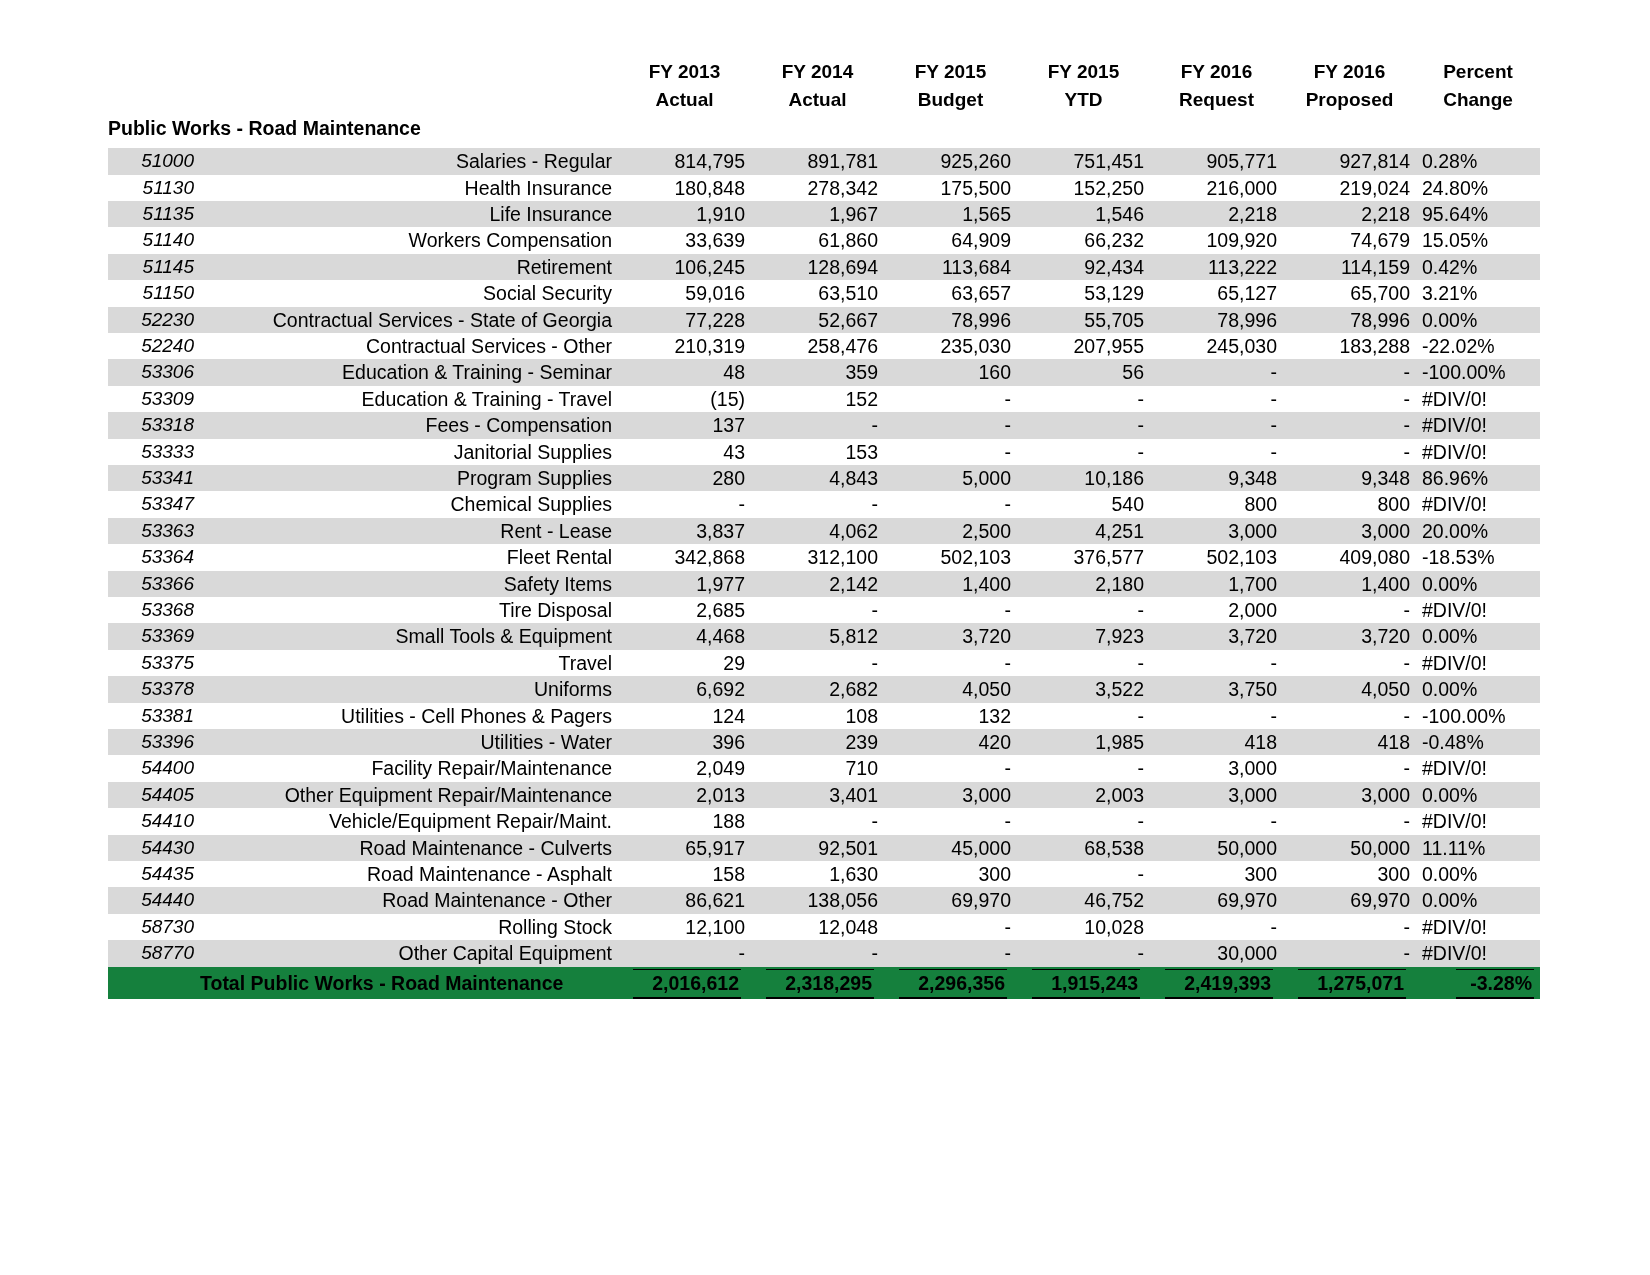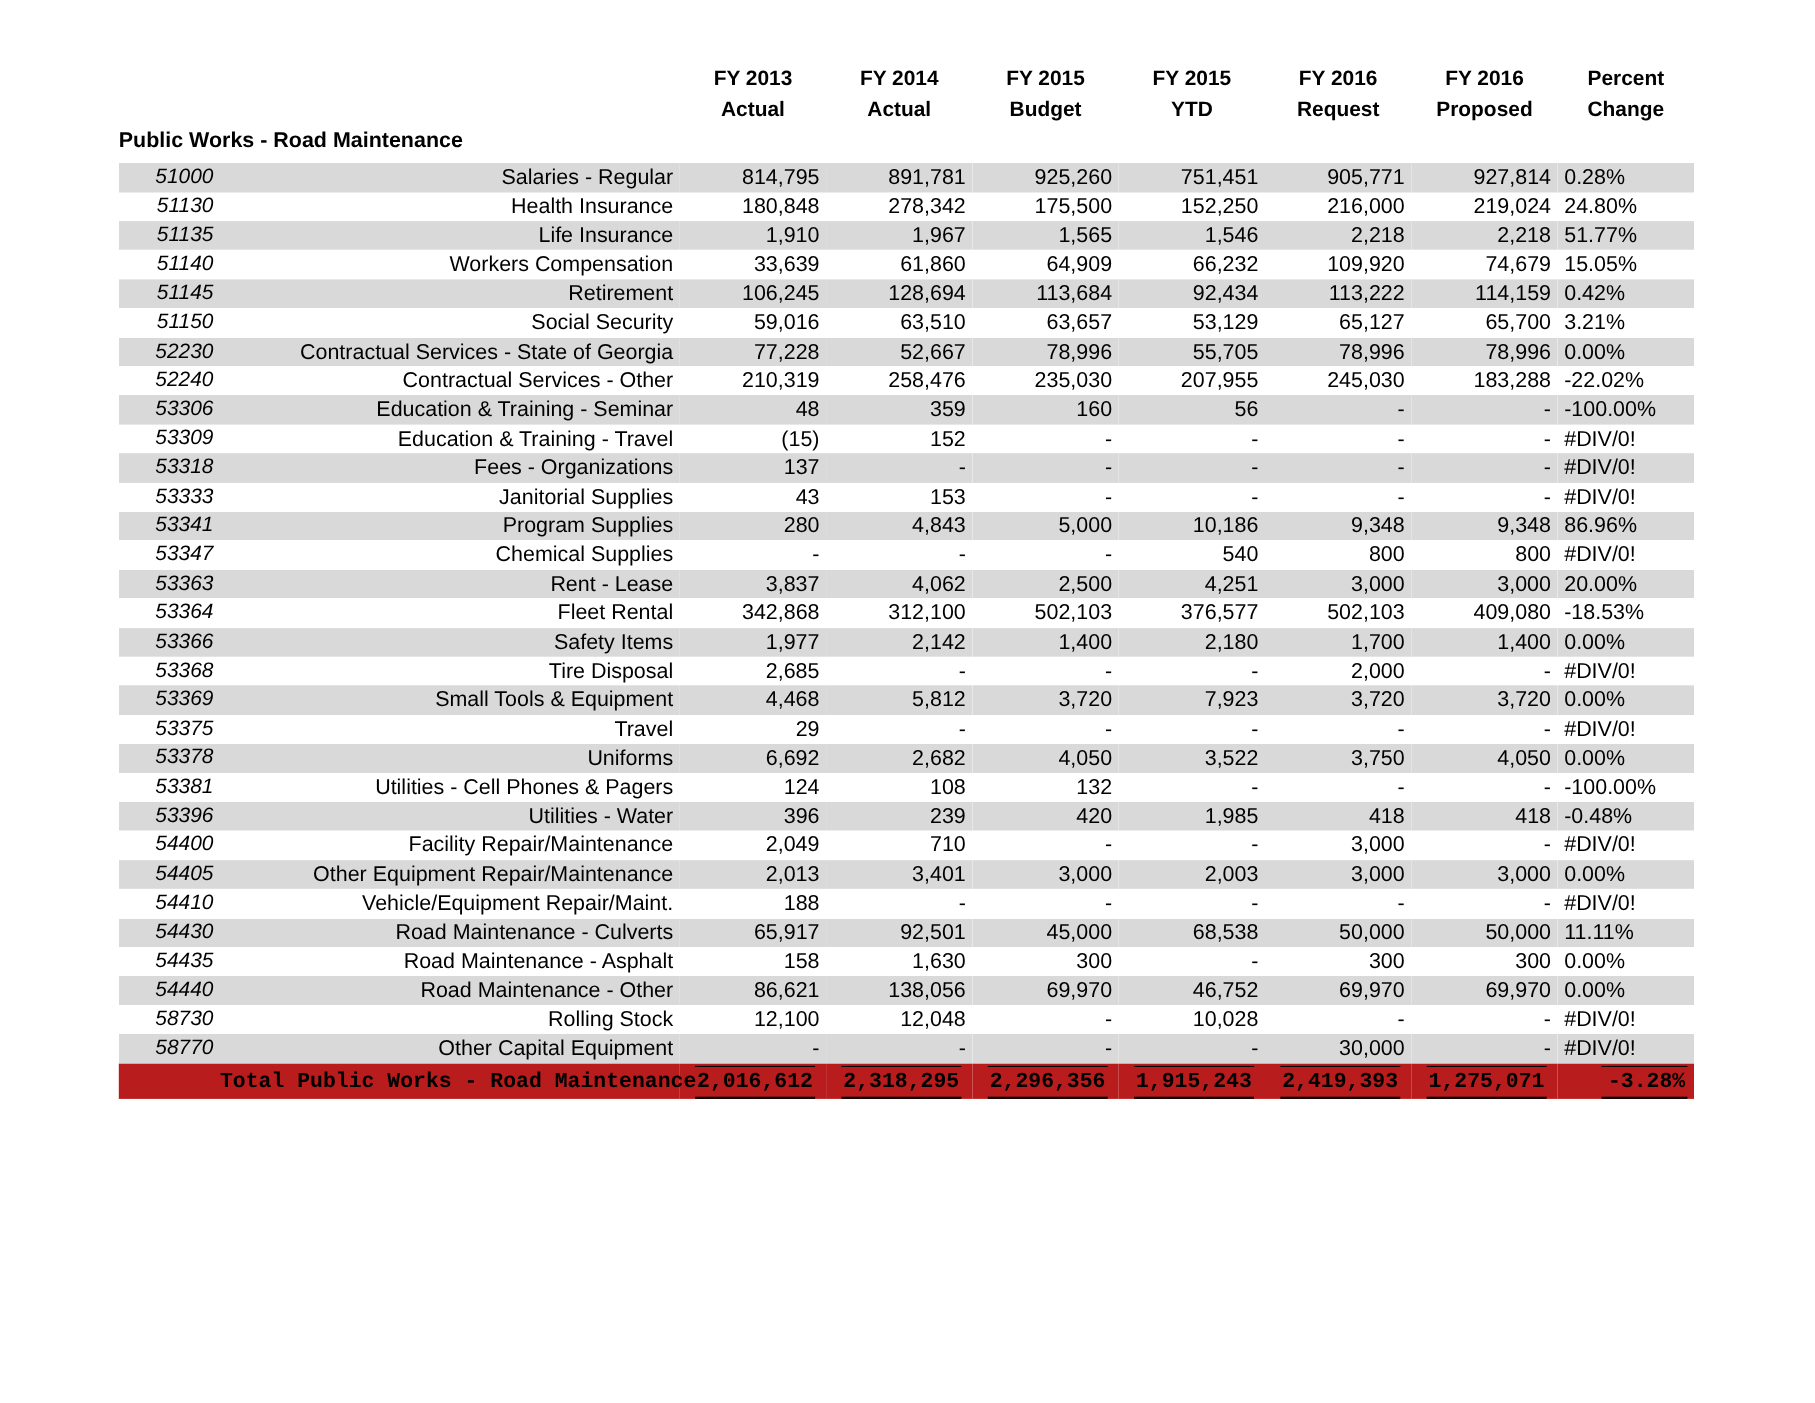--- a/index.html
+++ b/index.html
@@ -87,23 +87,22 @@
     height: 27px;
     line-height: 27px;
     background: #ffffff;
   }
 
   tr.total td {
     font-weight: bold;
     height: 32px;
     line-height: 32px;
     padding: 0 6px;
-    background: #b91c1c;
+    background: #15803d;
     white-space: nowrap;
-    font-family: Liberation Mono, monospace;
   }
   tr.total td.desc { text-align: left; padding-left: 0; }
   tr.total td.num  { text-align: right; padding-right: 10px; }
   tr.total td.pct  { text-align: right; padding-right: 6px; }
 
   tr.total td.ruled > span.v {
     display: inline-block;
     border-bottom: 2px solid #000;
     border-top: 1px solid #000;
     padding: 0 2px 1px 2px;
@@ -200,21 +199,21 @@
         </tr>
         <tr class="line band">
           <td class="code">51135</td>
           <td class="desc">Life Insurance</td>
           <td class="num">1,910</td>
           <td class="num">1,967</td>
           <td class="num">1,565</td>
           <td class="num">1,546</td>
           <td class="num">2,218</td>
           <td class="num">2,218</td>
-          <td class="pct">51.77%</td>
+          <td class="pct">95.64%</td>
         </tr>
         <tr class="line plain">
           <td class="code">51140</td>
           <td class="desc">Workers Compensation</td>
           <td class="num">33,639</td>
           <td class="num">61,860</td>
           <td class="num">64,909</td>
           <td class="num">66,232</td>
           <td class="num">109,920</td>
           <td class="num">74,679</td>
@@ -281,21 +280,21 @@
           <td class="num">(15)</td>
           <td class="num">152</td>
           <td class="num">-</td>
           <td class="num">-</td>
           <td class="num">-</td>
           <td class="num">-</td>
           <td class="pct">#DIV/0!</td>
         </tr>
         <tr class="line band">
           <td class="code">53318</td>
-          <td class="desc">Fees - Organizations</td>
+          <td class="desc">Fees - Compensation</td>
           <td class="num">137</td>
           <td class="num">-</td>
           <td class="num">-</td>
           <td class="num">-</td>
           <td class="num">-</td>
           <td class="num">-</td>
           <td class="pct">#DIV/0!</td>
         </tr>
         <tr class="line plain">
           <td class="code">53333</td>

